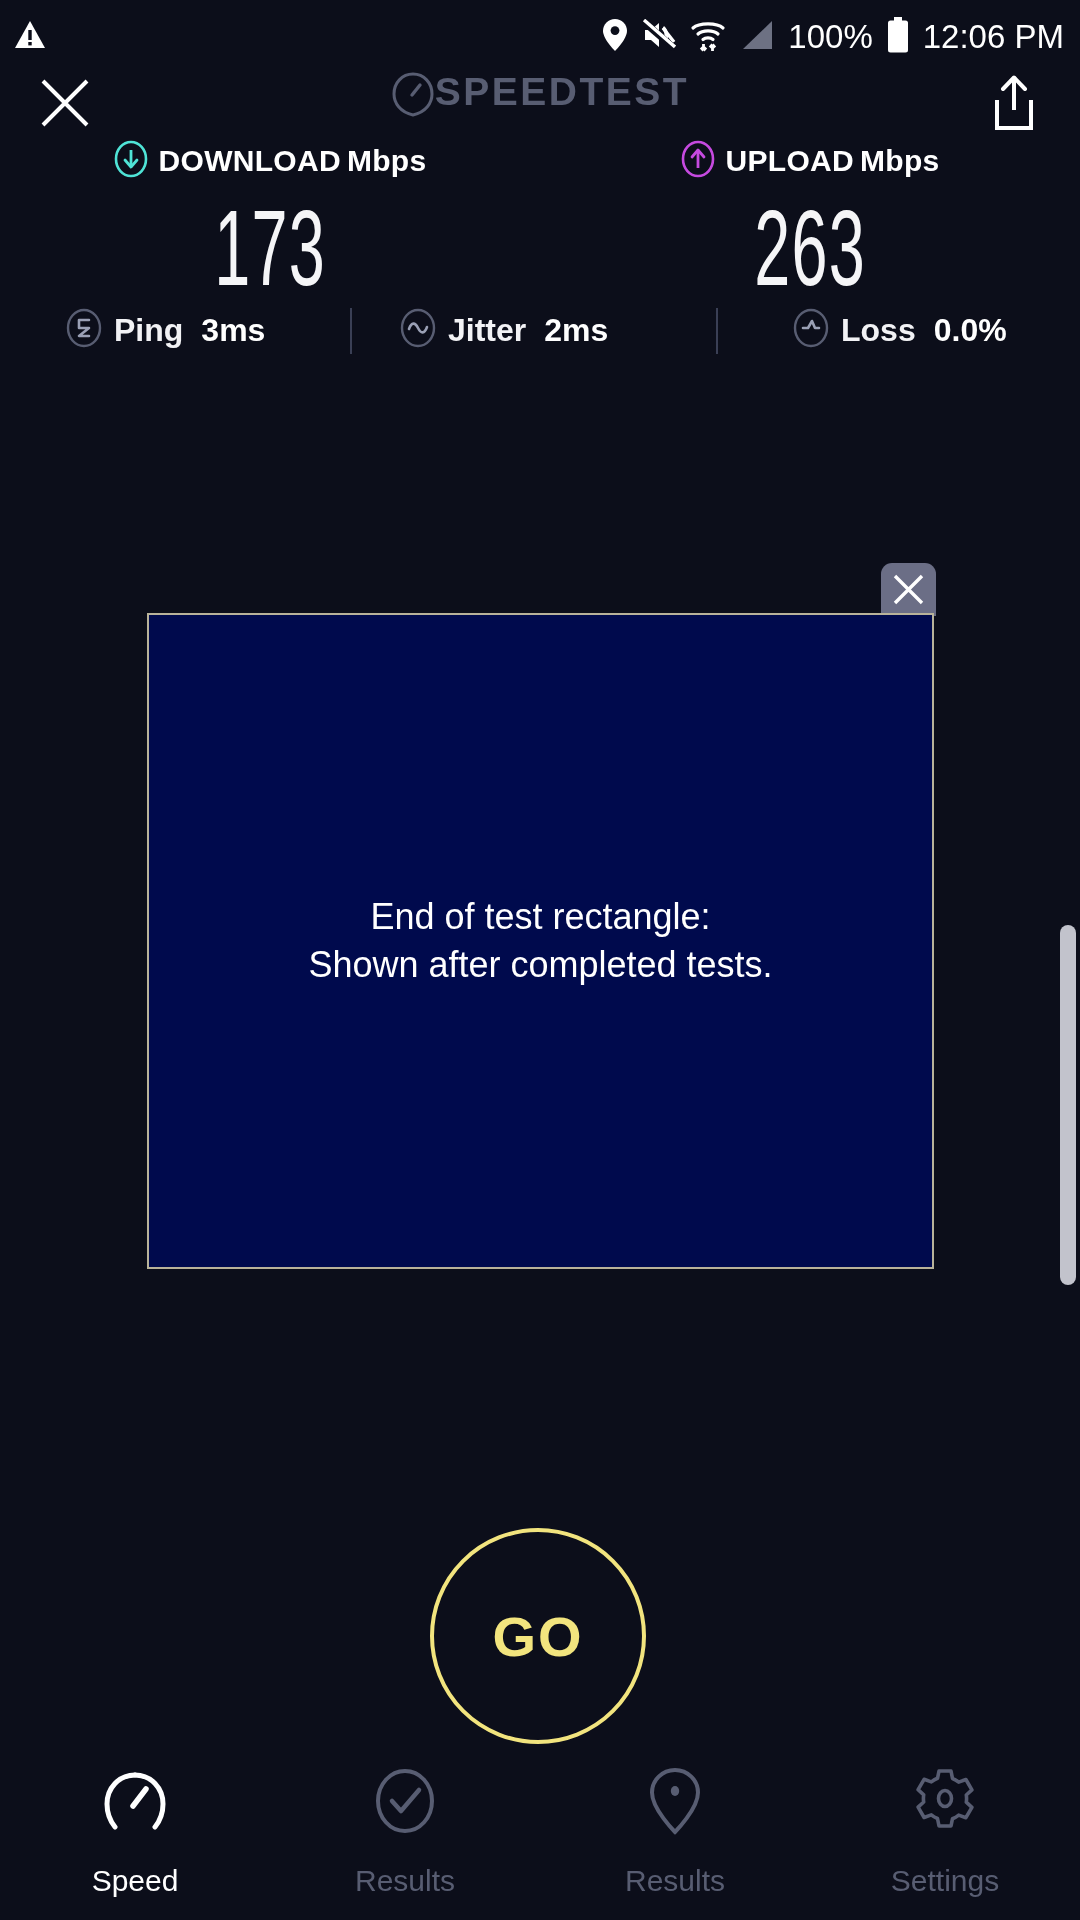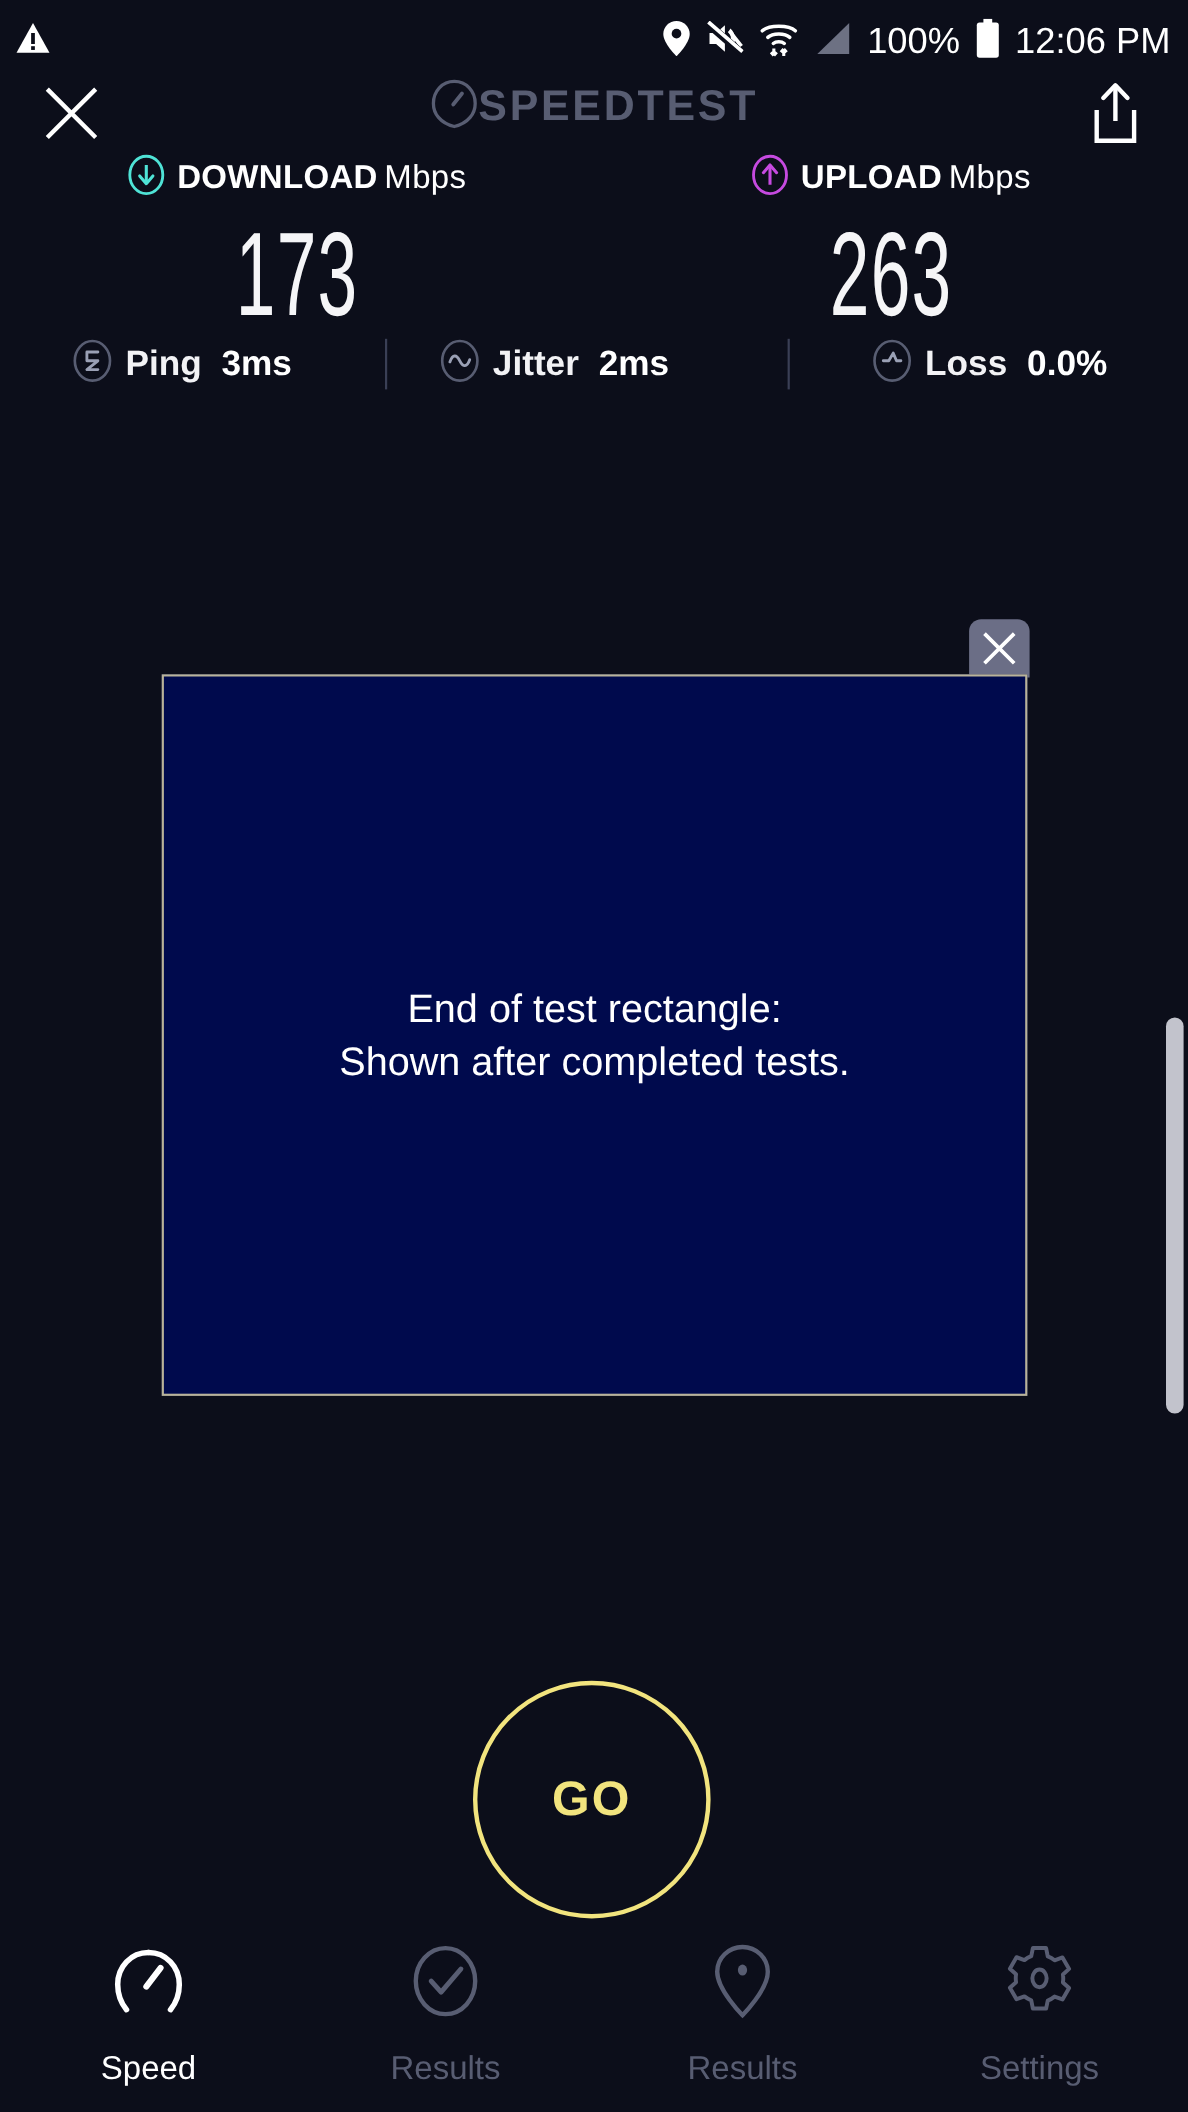--- a/index.html
+++ b/index.html
@@ -52,21 +52,21 @@
     left: 38px;
     top: 18px;
     width: 54px; height: 54px;
     cursor: pointer;
   }
   .hdr-title-wrap {
     position: absolute;
     left: 0; right: 0;
     top: 12px;
     display: flex;
-    align-items: center;
+    align-items: flex-start;
     justify-content: center;
     gap: 0;
   }
   .hdr-title {
     color: #585d72;
     font-size: 39px;
     font-weight: 700;
     letter-spacing: 2.5px;
     font-family: "Liberation Sans", sans-serif;
   }
@@ -99,21 +99,21 @@
     align-items: center;
     gap: 11px;
   }
   .du-label {
     color: #ffffff;
     font-size: 30px;
     font-weight: 700;
     letter-spacing: 0.3px;
     font-family: "Liberation Sans", sans-serif;
   }
-  .du-label .unit { font-weight: 400; margin-left: 6px; }
+  .du-label .unit { font-weight: 700; margin-left: 6px; }
   .du-value {
     color: #f5f5f7;
     font-size: 108px;
     line-height: 1.0;
     font-weight: 300;
     font-family: "Liberation Sans Narrow", "Liberation Sans", sans-serif;
     transform: scaleX(0.60);
     transform-origin: center top;
     letter-spacing: 2px;
     margin-top: 12px;
@@ -217,21 +217,21 @@
     border-radius: 50%;
     border: 4px solid #f2e47e;
     display: flex;
     align-items: center;
     justify-content: center;
     cursor: pointer;
     background: transparent;
   }
   .go-label {
     color: #f2e47e;
-    font-size: 44px;
+    font-size: 56px;
     font-weight: 700;
     letter-spacing: 2px;
     font-family: "Liberation Sans", sans-serif;
   }
 
   
   .bottomnav {
     position: absolute;
     left: 0;
     bottom: 0;

